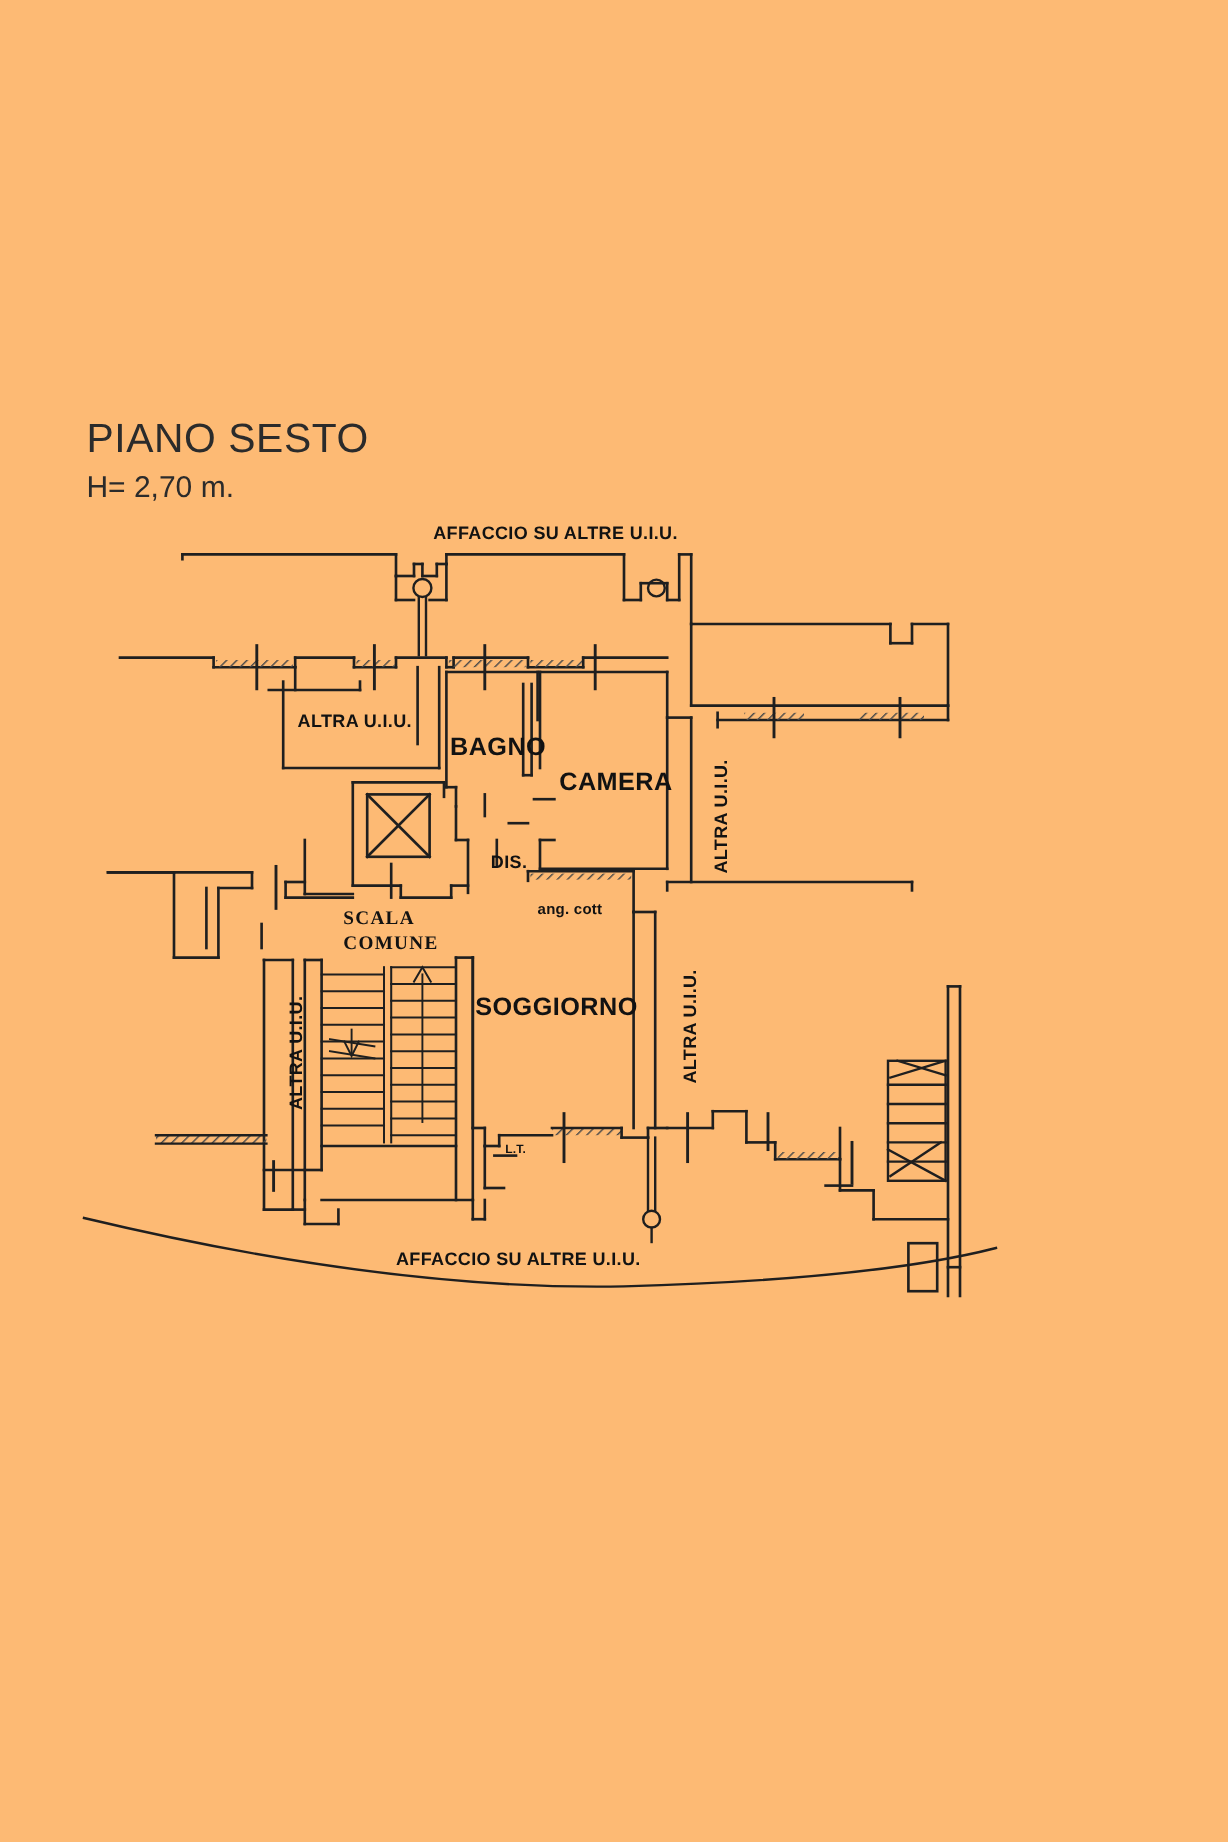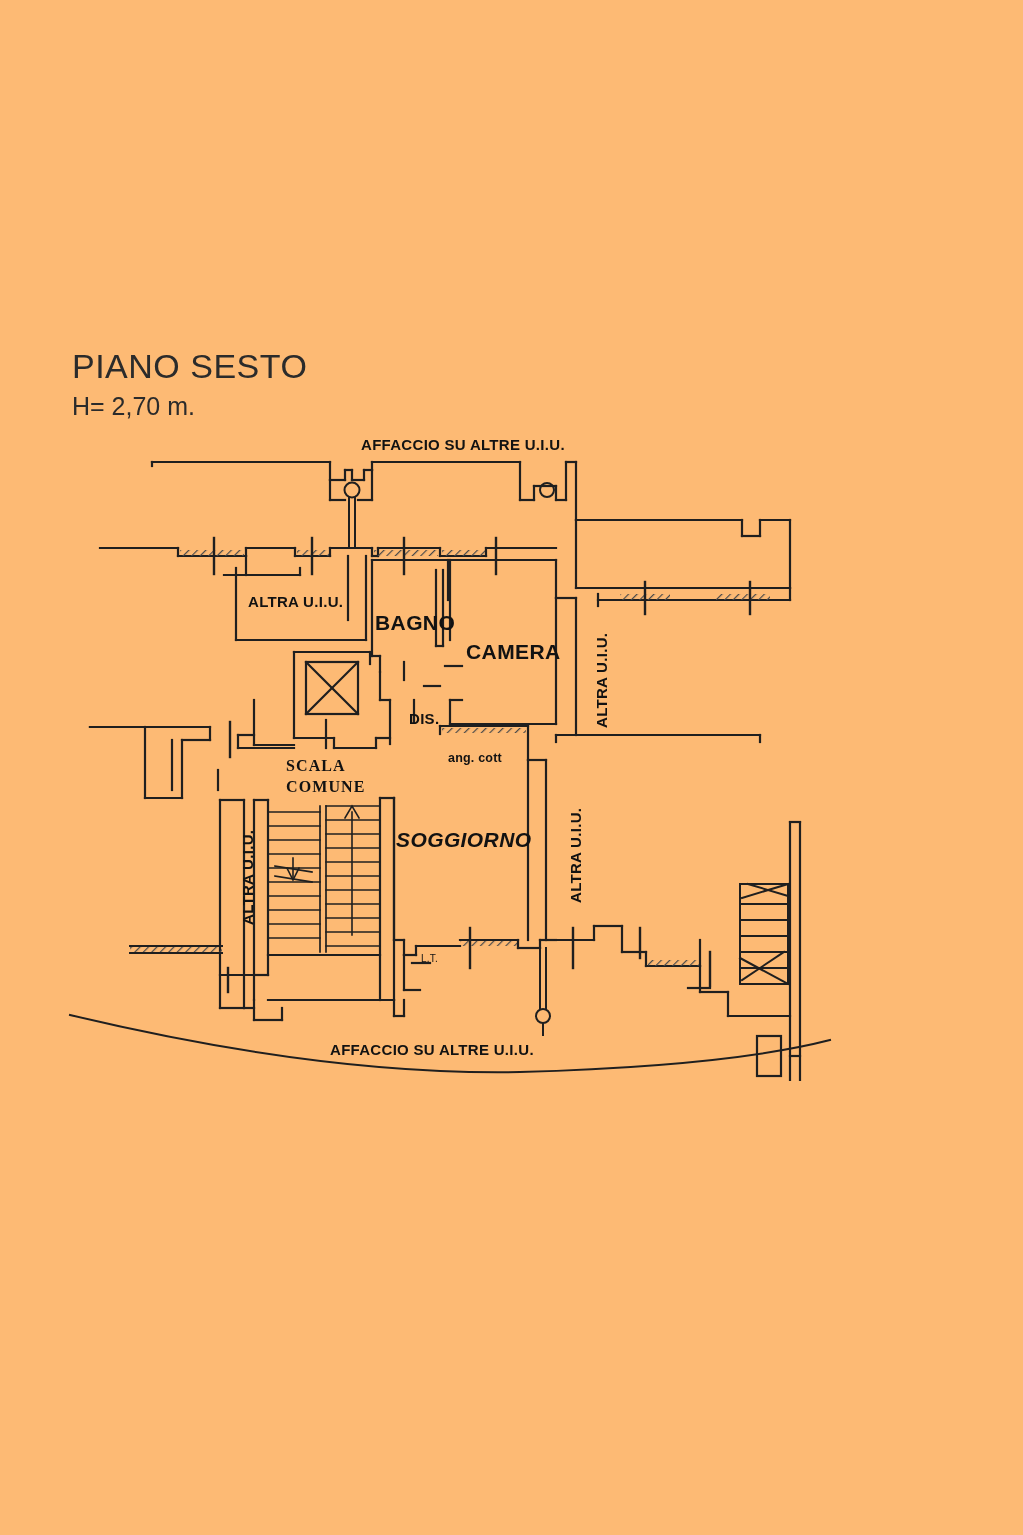--- a/index.html
+++ b/index.html
@@ -59,21 +59,21 @@
     position: absolute;
     font-family: "Liberation Sans", sans-serif;
     color: #121212;
     white-space: nowrap;
     line-height: 1;
   }
   .lbl-boundary { font-size: 15px; letter-spacing: 0.3px; font-weight: 600; }
   .lbl-room     { font-size: 21px; letter-spacing: 0.4px; font-weight: 700; }
   .lbl-room-sm  { font-size: 15px; letter-spacing: 0.3px; font-weight: 700; }
   .lbl-small    { font-size: 12.5px; letter-spacing: 0.2px; font-weight: 700; margin-top: 12px; }
-  .lbl-tiny     { font-size: 10px; letter-spacing: 0.2px; font-weight: 400; }
+  .lbl-tiny     { font-size: 10px; letter-spacing: 0.2px; font-weight: 700; }
   .lbl-stair    { font-size: 16px; letter-spacing: 1.1px; font-weight: 600; font-family: Liberation Serif, serif; }
   .rot90 { transform-origin: 0 0; transform: rotate(-90deg); }
 
   
   #compass-group {
     position: absolute;
     left: 706px;
     top: 1182px;
     width: 230px;
     height: 140px;
@@ -476,21 +476,21 @@
   <div class="plan-label lbl-boundary rot90" style="left:568px; top:903px;">ALTRA U.I.U.</div>
 
   <div class="plan-label lbl-boundary rot90" style="left:240px; top:925px;">ALTRA U.I.U.</div>
 
   <div class="plan-label lbl-room" style="left:375px; top:612px;">BAGNO</div>
 
   <div class="plan-label lbl-room" style="left:466px; top:641px;">CAMERA</div>
 
   <div class="plan-label lbl-room-sm" style="left:409px; top:679px;margin-top:32px;">DIS.</div>
 
-  <div class="plan-label lbl-room" style="left:396px; top:829px;font-style:italic;">SOGGIORNO</div>
+  <div class="plan-label lbl-room" style="left:396px; top:829px;">SOGGIORNO</div>
 
   <div class="plan-label lbl-small" style="left:448px; top:740px;">ang. cott</div>
 
   <div class="plan-label lbl-tiny" style="left:421px; top:954px;">L.T.</div>
 
   <div class="plan-label lbl-stair" style="left:286px; top:758px;">SCALA</div>
   <div class="plan-label lbl-stair" style="left:286px; top:779px;">COMUNE</div>
 
 
 </div>

